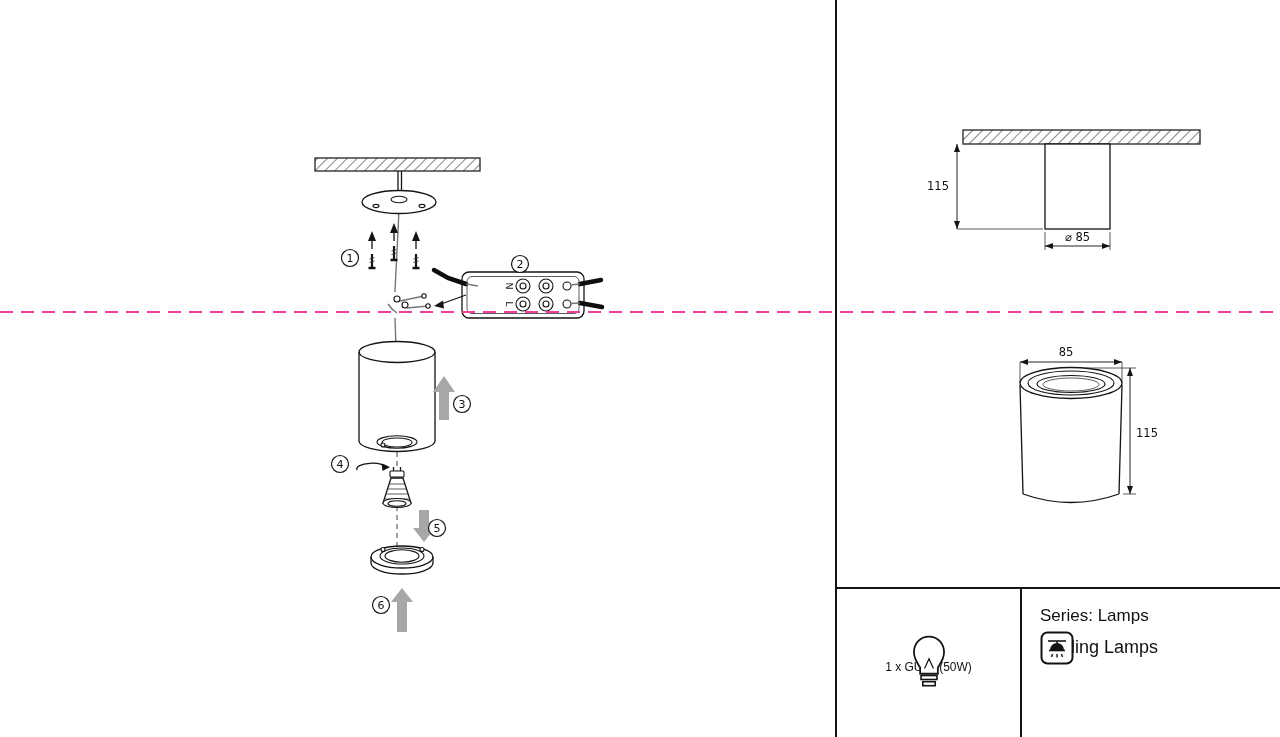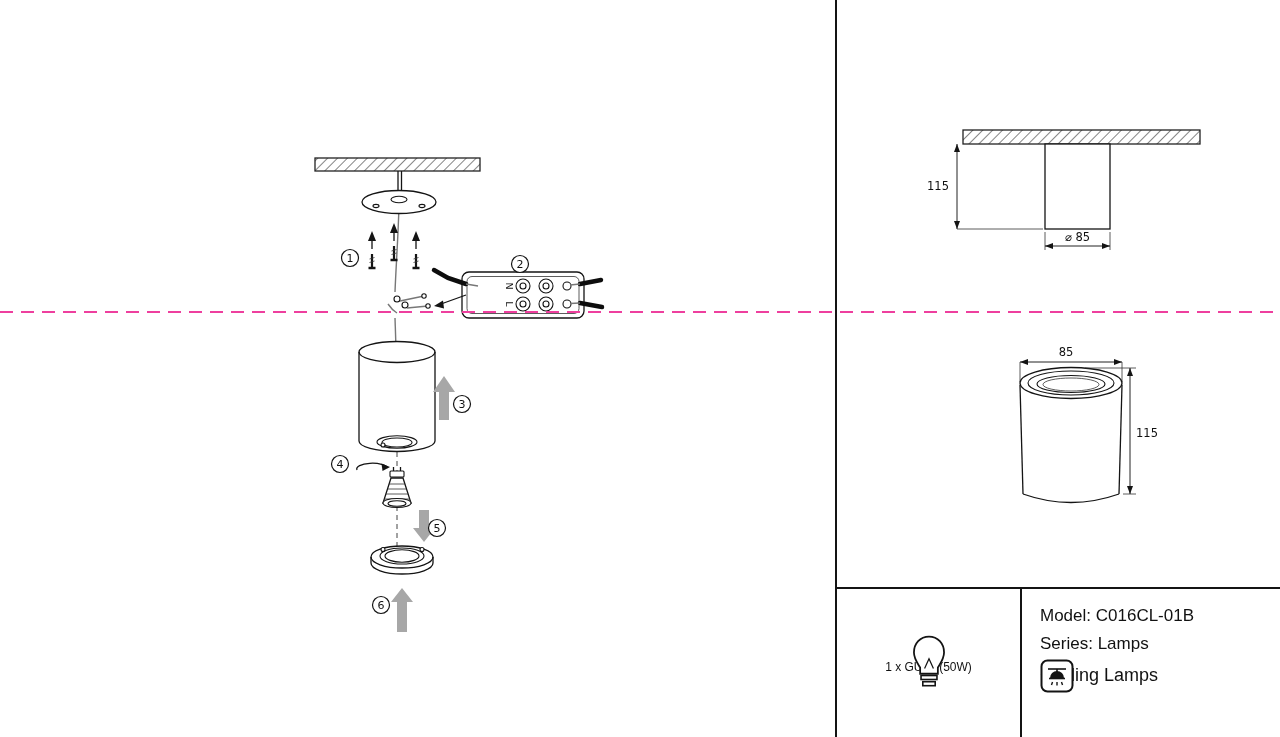--- a/index.html
+++ b/index.html
@@ -261,21 +261,20 @@
     <div class="cell-bulb">
       <svg width="62" height="72" viewBox="0 0 70 80">
         <path d="M35 9 C45 9 52 17 52 27 C52 34 48 39 45 44 L45 51 L25 51 L25 44 C22 39 18 34 18 27 C18 17 25 9 35 9 Z" fill="#fff" stroke="#141414" stroke-width="2"></path>
         <path d="M30 45 L35 34 L40 45" fill="none" stroke="#141414" stroke-width="1.4"></path>
         <rect x="26" y="53" width="18" height="4.5" fill="#fff" stroke="#141414" stroke-width="1.8"></rect>
         <rect x="28" y="60" width="14" height="4.5" fill="#fff" stroke="#141414" stroke-width="1.8"></rect>
       </svg>
       <div class="bulb-label">1 x GU10 (50W)</div>
     </div>
     <div class="cell-spec">
-      <div class="spec-line">Model: C016CL-01B</div>
       <div class="spec-line">Series: Lamps</div>
       <div class="cat-row">
         <svg width="34" height="34" viewBox="0 0 34 34">
           <rect x="1.5" y="1.5" width="31" height="31" rx="6" fill="#fff" stroke="#141414" stroke-width="2"></rect>
           <line x1="8" y1="10" x2="26" y2="10" stroke="#141414" stroke-width="1.6"></line>
           <line x1="17" y1="10" x2="17" y2="13" stroke="#141414" stroke-width="1.6"></line>
           <path d="M10 19 A7 7 0 0 1 24 19 Z" fill="#141414"></path>
           <line x1="9" y1="19.5" x2="25" y2="19.5" stroke="#141414" stroke-width="1.6"></line>
           <line x1="12.5" y1="23" x2="11.5" y2="26" stroke="#141414" stroke-width="1.4"></line>
           <line x1="17" y1="23" x2="17" y2="26.5" stroke="#141414" stroke-width="1.4"></line>

